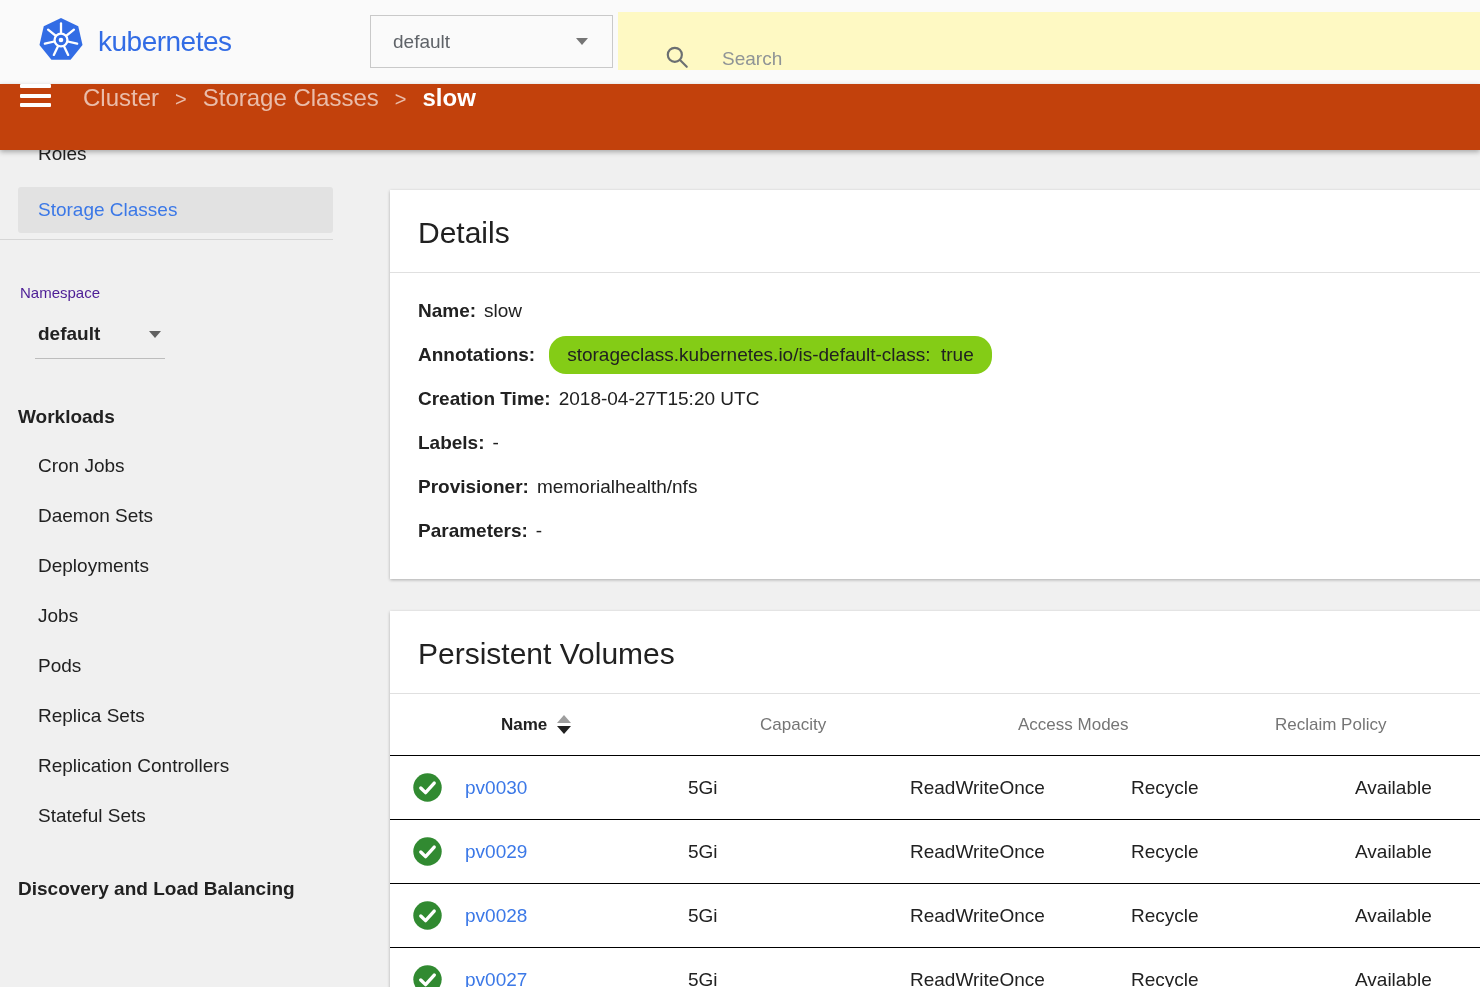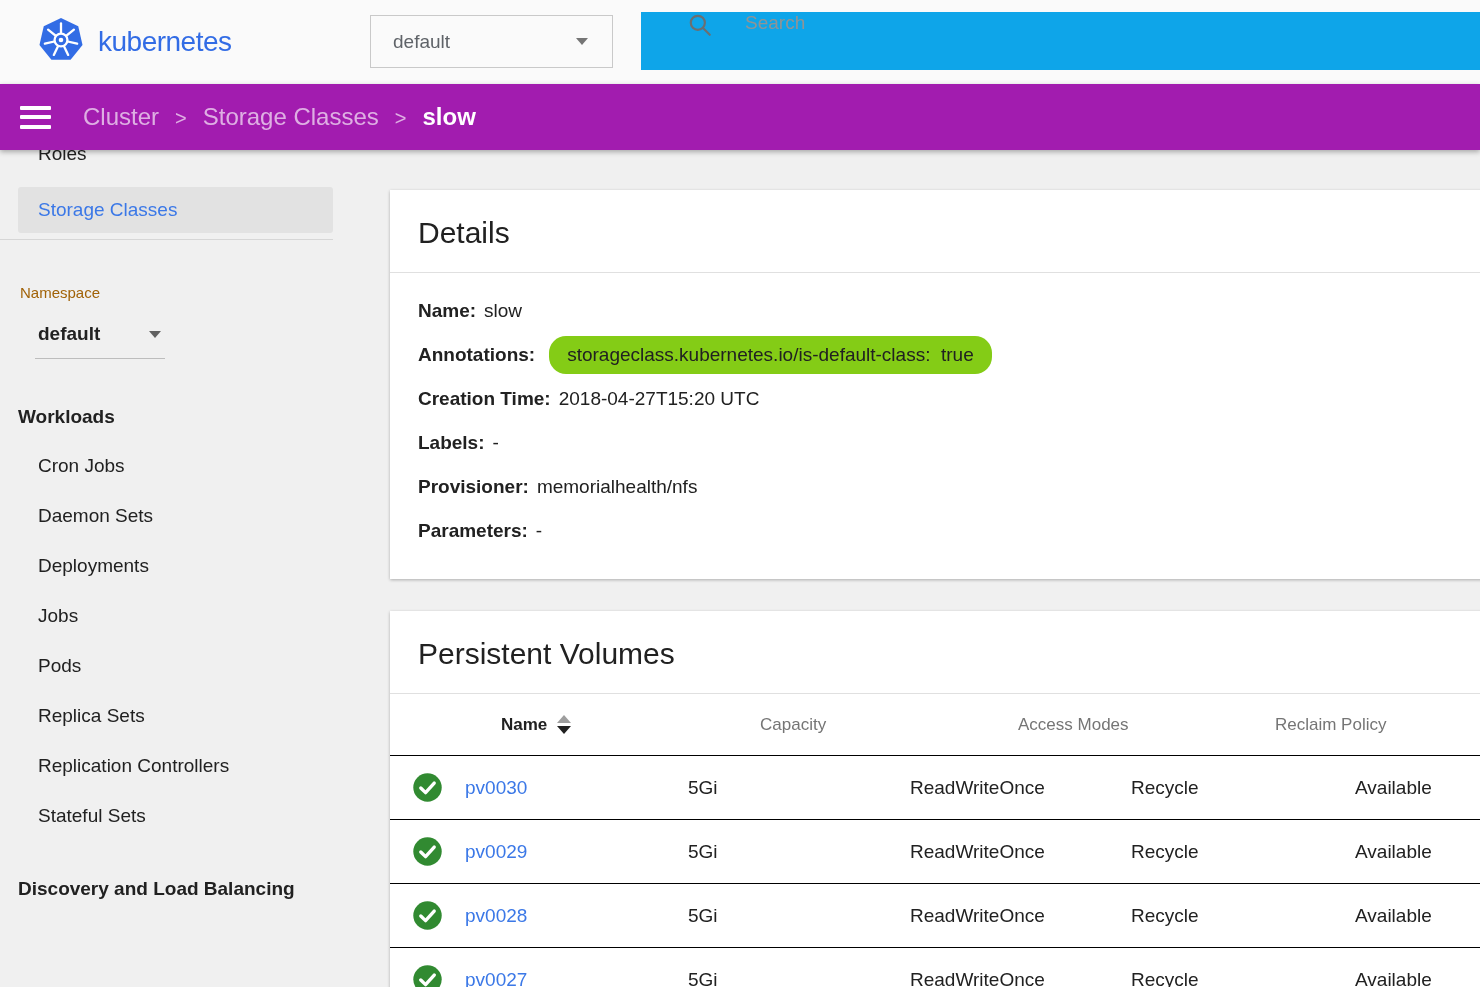--- a/index.html
+++ b/index.html
@@ -48,42 +48,42 @@
   }
   .caret-down {
     width: 0; height: 0;
     border-left: 6px solid transparent;
     border-right: 6px solid transparent;
     border-top: 7px solid #757575;
   }
   .ns-select .caret-down { position: absolute; right: 24px; }
   .search-bar {
     position: absolute;
-    left: 641px; right: 0; top: 12px;
+    left: 618px; right: 0; top: 12px;
     height: 58px;
-    background: #0ea5e9;
-    display: flex; align-items: flex-start;
+    background: #fef9c3;
+    display: flex; align-items: flex-end;
   }
   .search-bar svg { width: 26px; height: 26px; margin-left: 46px; flex: none; }
   .search-bar input {
     border: none; outline: none; background: transparent;
     margin-left: 32px;
     font-size: 19px;
     color: #424242;
     width: 70%;
     font-family: "Liberation Sans", sans-serif;
   }
   .search-bar input::placeholder { color: #8f9496; opacity: 1; }
 
   
   .toolbar {
     position: relative;
     height: 66px;
-    background: #a21caf;
-    display: flex; align-items: center;
+    background: #c2410c;
+    display: flex; 
     box-shadow: 0 2px 5px rgba(0,0,0,0.3);
     z-index: 5;
   }
   .hamburger {
     margin-left: 20px;
     width: 31px; height: 23px;
     display: flex; flex-direction: column; justify-content: space-between;
     cursor: pointer;
   }
   .hamburger span { display: block; height: 4px; background: #fff; border-radius: 1px; }
@@ -130,21 +130,21 @@
     cursor: pointer;
   }
   .sidebar-divider {
     margin-top: 6px;
     margin-right: 12px;
     border-bottom: 1px solid #d6d6d6;
   }
   .ns-label {
     margin: 44px 0 0 20px;
     font-size: 15px;
-    color: #a16207;
+    color: #4c1d95;
   }
   .sidebar-ns {
     margin: 22px 0 0 35px;
     width: 130px;
     padding: 0 0 13px 3px;
     border-bottom: 1px solid #bdbdbd;
     display: flex; align-items: center; justify-content: space-between;
     cursor: pointer;
   }
   .sidebar-ns .ns-value { font-weight: bold; font-size: 19px; color: #212121; }

